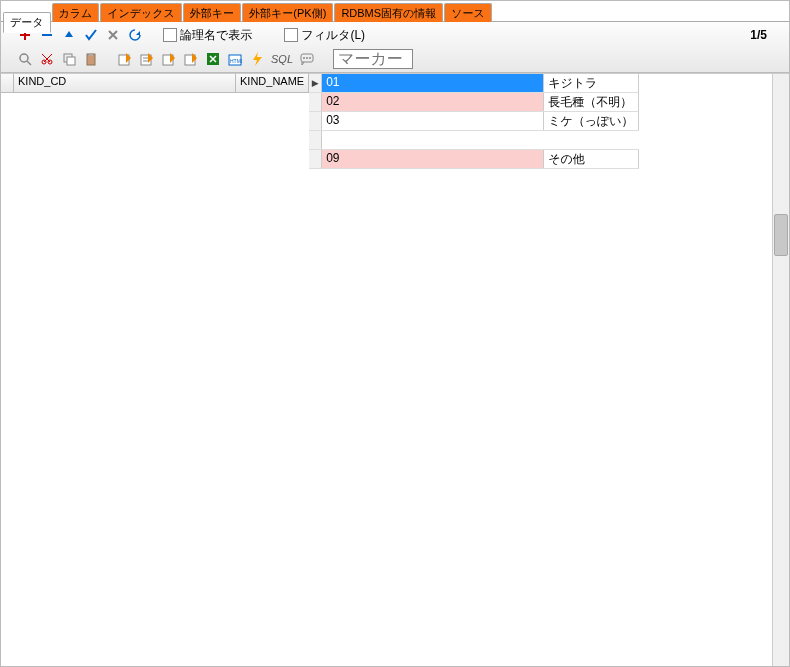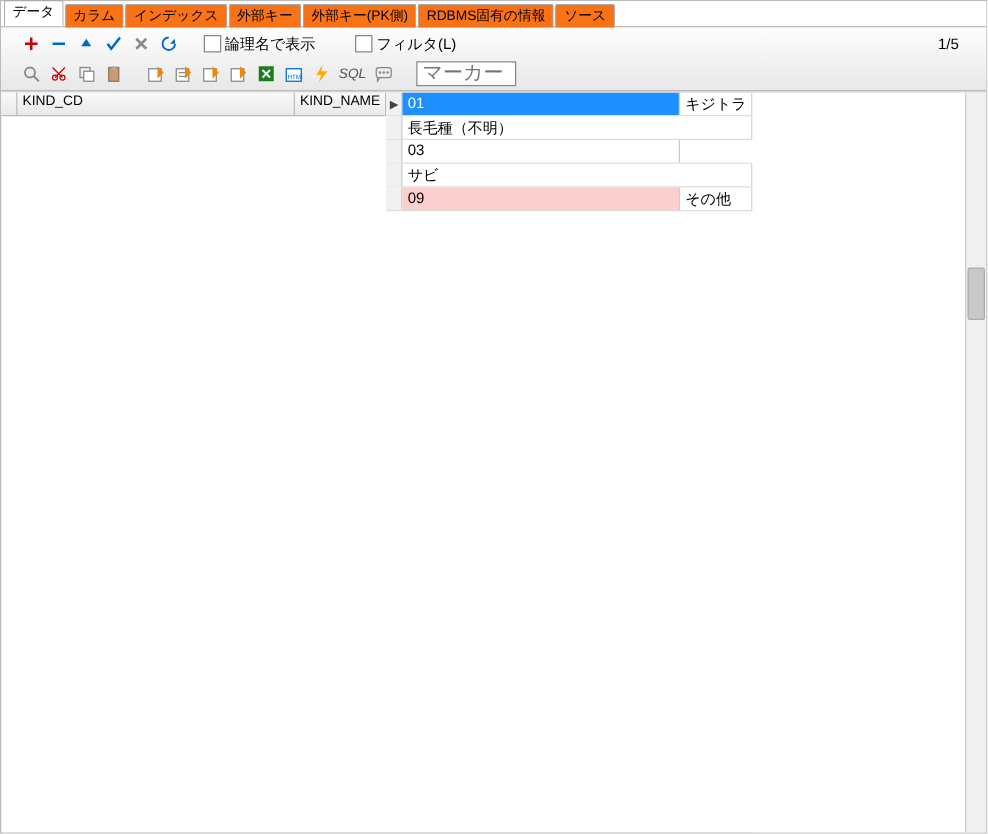--- a/index.html
+++ b/index.html
@@ -1,28 +1,28 @@
 <!DOCTYPE html>
 <html><head>
 <meta charset="utf-8">
 <style>
 html,body{margin:0;padding:0;font-family:"Meiryo","MS PGothic",sans-serif;font-size:12px;background:#fff;color:#000}
 .app{width:790px;height:667px;border:1px solid #bbb;box-sizing:border-box;background:#fff;display:flex;flex-direction:column}
 
 .tabs{display:flex;align-items:flex-end;height:20px;background:#fff;border-bottom:1px solid #aaa;padding-left:2px;gap:0}
 .tab{border:1px solid #aaa;border-bottom:none;padding:1px 6px 1px 6px;background:#f97316;margin-right:1px;border-radius:2px 2px 0 0;cursor:default;font-size:11px;line-height:16px;position:relative;top:1px}
-.tab.active{background:#fff;border-bottom:1px solid #fff;top:0;padding-bottom:2px}
+.tab.active{background:#fff;border-bottom:1px solid #fff;top:12px;padding-bottom:2px}
 
 .toolbar{background:linear-gradient(#fdfdfd,#e8e8e8);border-bottom:1px solid #bbb;padding:2px 16px;display:flex;flex-direction:column;gap:2px}
 .trow{display:flex;align-items:center;gap:6px;height:22px}
 .iconbtn{width:16px;height:16px;display:inline-flex;align-items:center;justify-content:center;cursor:default}
 .chk{display:flex;align-items:center;gap:3px;font-size:12px}
 .chk .box{width:12px;height:12px;border:1px solid #888;background:#fff}
 .spacer{flex:1}
-.paging{font-size:12px;font-weight:normal;padding-right:6px}
+.paging{font-size:12px;font-weight:bold;padding-right:6px}
 .marker{border:1px solid #888;background:#fff;height:18px;width:70px;font-size:16px;padding:0 4px;color:#888}
 
 .gridwrap{flex:1;display:flex;overflow:hidden;border-top:1px solid #ccc}
 .grid{flex:0 0 450px;display:flex;flex-direction:row}
 .ghead{display:flex;background:linear-gradient(#fafafa,#e9e9e9);border-bottom:1px solid #bbb;height:18px}
 .gh{border-right:1px solid #bbb;padding:1px 4px;font-size:11px}
 .rowmark{flex:0 0 12px;border-right:1px solid #bbb;background:linear-gradient(#fafafa,#e9e9e9)}
 .c1{flex:0 0 213px}
 .c2{flex:1}
 .grow{display:flex;height:18px;border-bottom:1px solid #ddd}
@@ -190,29 +190,30 @@
         <div class="gh c2">KIND_NAME</div>
       </div>
       <div id="gridbody">
           <div class="grow sel">
             <div class="rm">▶</div>
             <div class="cell c1">01</div>
             <div class="cell c2">キジトラ</div>
           </div>
           <div class="grow pink">
             <div class="rm"></div>
+            <div class="cell c1">02</div>
             <div class="cell c2">長毛種（不明）</div>
           </div>
           <div class="grow">
             <div class="rm"></div>
             <div class="cell c1">03</div>
+            <div class="cell c2">ミケ（っぽい）</div>
           </div>
           <div class="grow pink">
             <div class="rm"></div>
-            <div class="cell c2">サビ</div>
           </div>
           <div class="grow pink">
             <div class="rm"></div>
             <div class="cell c1">09</div>
             <div class="cell c2">その他</div>
           </div>
         </div>
     </div>
     <div class="gridblank"></div>
     <div class="scroll">

